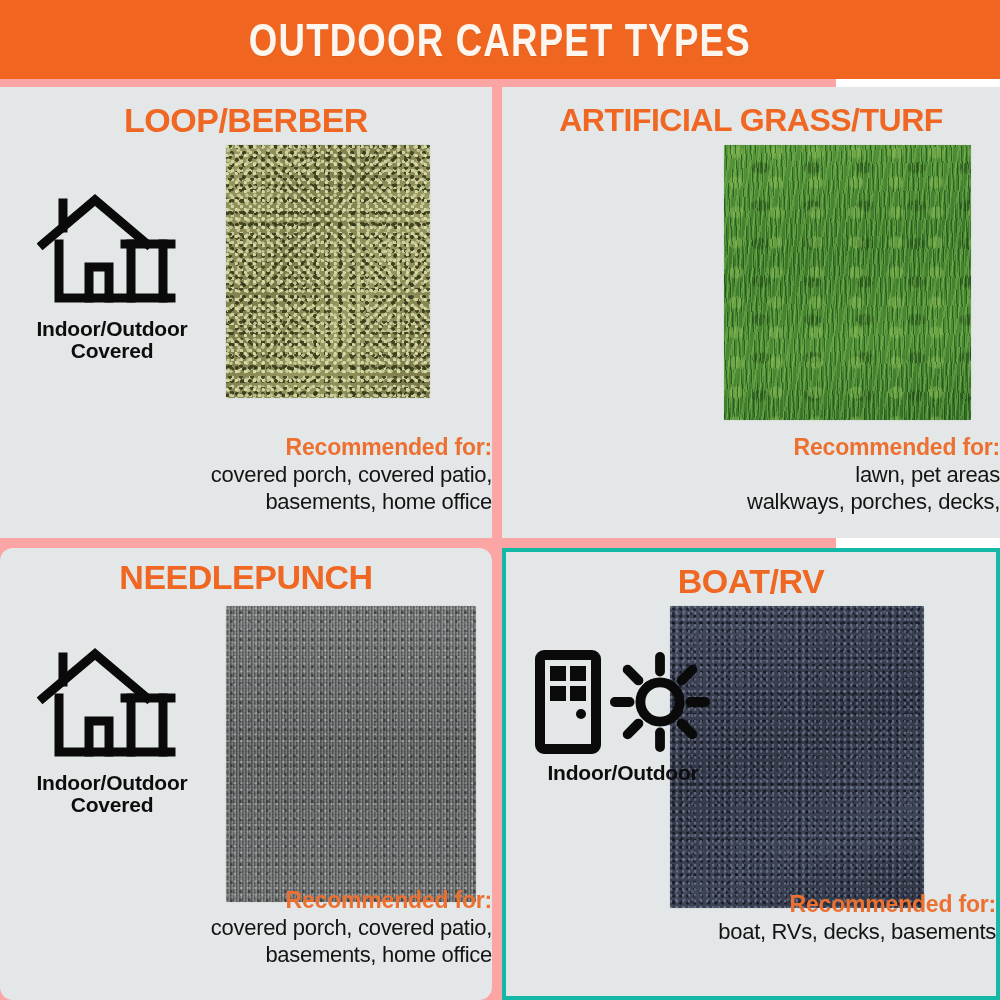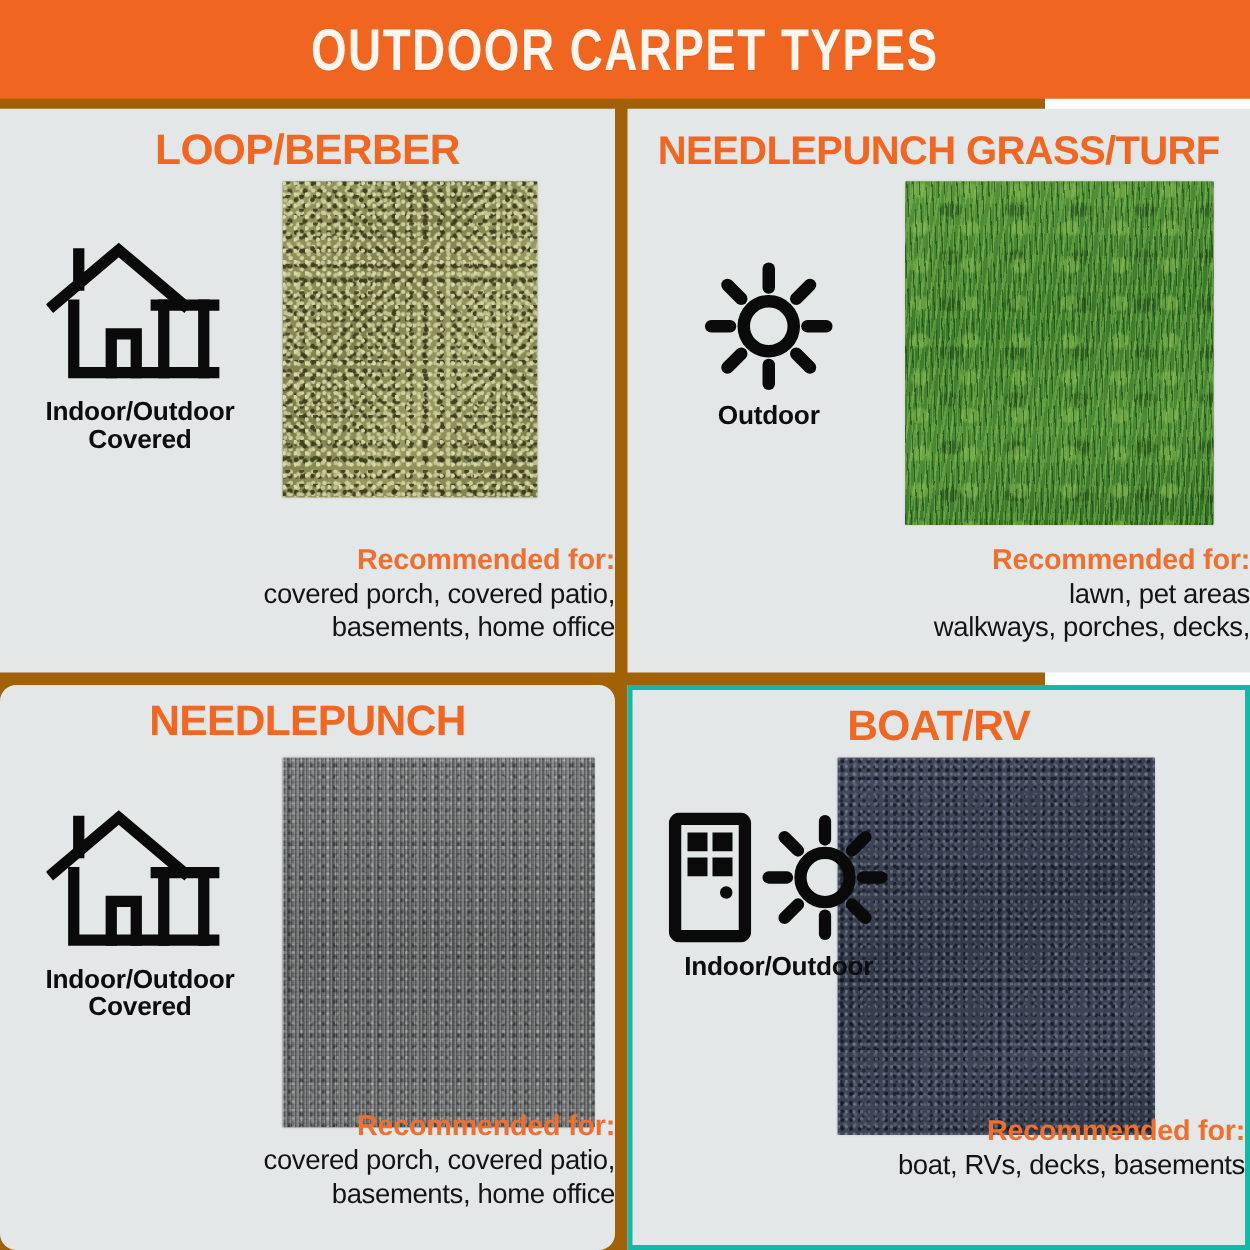--- a/index.html
+++ b/index.html
@@ -10,21 +10,21 @@
   body {
     width: 1000px;
     height: 1000px;
     font-family: "Liberation Sans", sans-serif;
     overflow: hidden;
   }
   .infographic {
     position: relative;
     width: 836px;
     height: 1000px;
-    background: #a16207;
+    background: #fca5a5;
     box-sizing: border-box;
   }
 
   
   .header-band {
     position: absolute;
     left: 0; top: 0;
     width: 1000px;
     height: 79px;
     background: #f0651f;
@@ -229,46 +229,24 @@
       <div class="rec" style="top:346px;">
         <div class="rec-head">Recommended for:</div>
         <div class="rec-body">
           <span>covered porch, covered patio,</span>
           <span>basements, home office</span>
         </div>
       </div>
     </div>
 
     <div class="panel tr">
-      <div class="panel-title">NEEDLEPUNCH GRASS/TURF</div>
+      <div class="panel-title">ARTIFICIAL GRASS/TURF</div>
 
       <div class="swatch turf"></div>
 
-      <div class="icon-block" style="left:28px; top:122px; width:170px;">
-        <div class="icon-row">
-          <span>
-            <svg width="104" height="104" viewBox="0 0 104 104" aria-hidden="true">
-              <circle cx="52" cy="52" r="20" fill="none" stroke="#0a0a0a" stroke-width="10"></circle>
-              <g stroke="#0a0a0a" stroke-width="10" stroke-linecap="round">
-                <line x1="52" y1="6" x2="52" y2="21"></line>
-                <line x1="52" y1="83" x2="52" y2="98"></line>
-                <line x1="6" y1="52" x2="21" y2="52"></line>
-                <line x1="83" y1="52" x2="98" y2="52"></line>
-                <line x1="19" y1="19" x2="30" y2="30"></line>
-                <line x1="74" y1="74" x2="85" y2="85"></line>
-                <line x1="85" y1="19" x2="74" y2="30"></line>
-                <line x1="30" y1="74" x2="19" y2="85"></line>
-              </g>
-            </svg>
-          </span>
-        </div>
-        <div class="icon-caption">
-          <div>Outdoor</div>
-        </div>
-      </div>
 
       <div class="rec" style="top:346px;">
         <div class="rec-head">Recommended for:</div>
         <div class="rec-body">
           <span>lawn, pet areas</span>
           <span>walkways, porches, decks,</span>
         </div>
       </div>
     </div>
 

